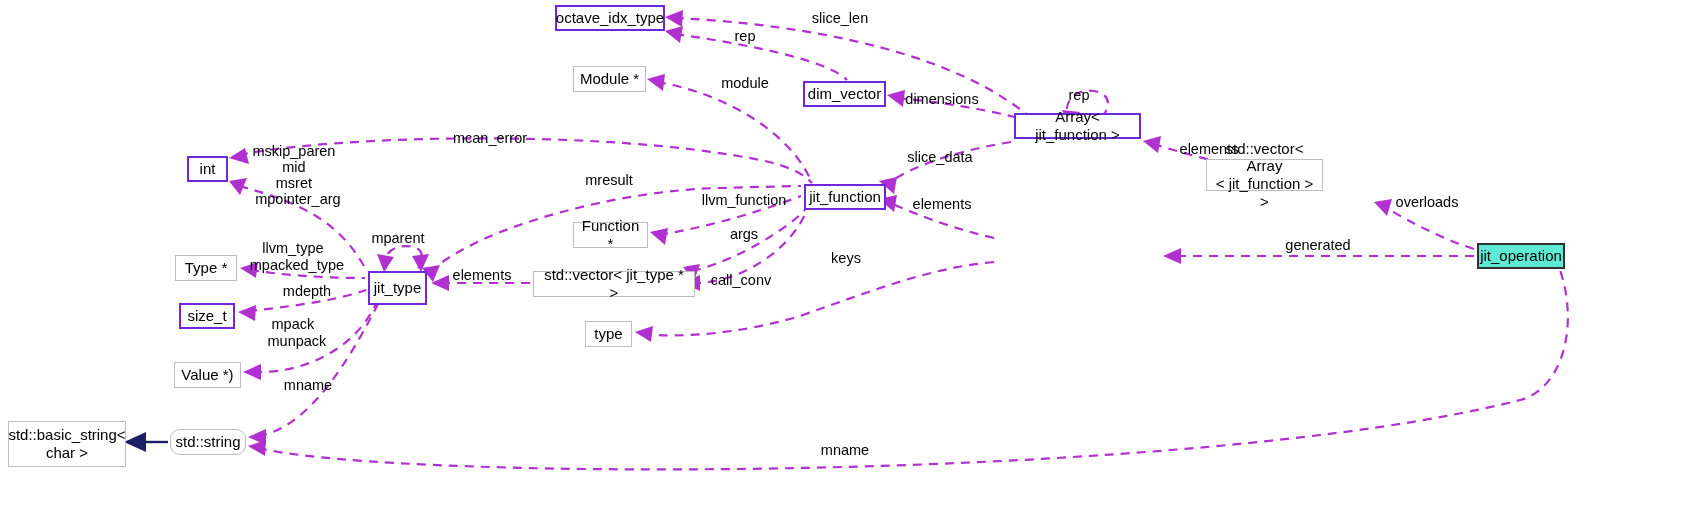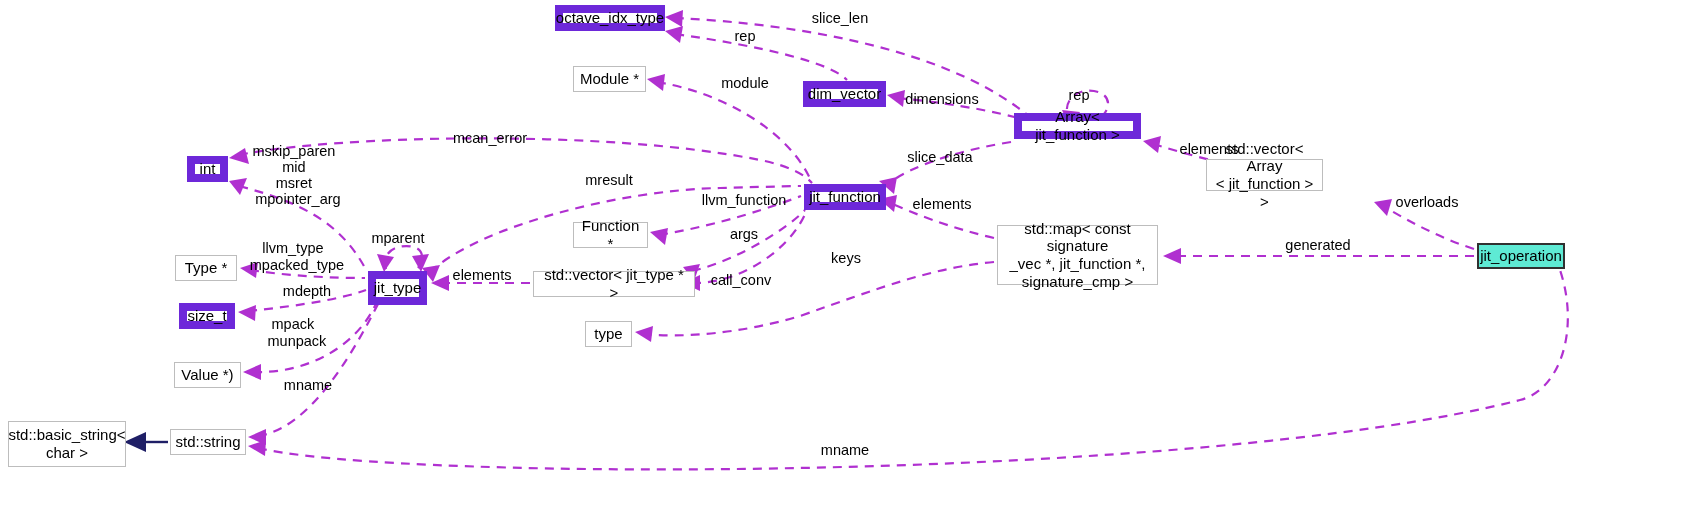--- a/index.html
+++ b/index.html
@@ -56,21 +56,21 @@
     text-align: center;
     font-size: 15px;
     line-height: 1.18;
     color: #000000;
     background: #ffffff;
     border: 1px solid #bdbdbd;
     padding: 0 5px;
     white-space: pre-line;
   }
   .node-box.key {
-    border: 8px solid #6d28d9;
+    border: 2px solid #6d28d9;
   }
   .node-box.current {
     border: 2px solid #303030;
     background: #5eead4;
   }
 </style>
 </head>
 <body>
 
 <div id="diagram-root">
@@ -255,35 +255,32 @@
 
   <div class="node-box key" style="left:187px; top:156px; width:41px; height:26px;">int</div>
 
   <div class="node-box key" style="left:804px; top:184px; width:82px; height:26px;">jit_function</div>
 
   <div class="node-box" style="left:1206px; top:159px; width:117px; height:32px;">std::vector&lt; Array
 &lt; jit_function &gt; &gt;</div>
 
   <div class="node-box" style="left:573px; top:222px; width:75px; height:26px;">Function *</div>
 
-  <div class="node-box" style="left:997px; top:225px; width:161px; height:60px;">std::map&lt; const signature
-_vec *, jit_function *,
-signature_cmp &gt;</div>
 
   <div class="node-box current" style="left:1477px; top:243px; width:88px; height:26px;">jit_operation</div>
 
   <div class="node-box" style="left:175px; top:255px; width:62px; height:26px;">Type *</div>
 
   <div class="node-box key" style="left:368px; top:271px; width:59px; height:34px;">jit_type</div>
 
   <div class="node-box" style="left:533px; top:271px; width:162px; height:26px;">std::vector&lt; jit_type * &gt;</div>
 
   <div class="node-box key" style="left:179px; top:303px; width:56px; height:26px;">size_t</div>
 
   <div class="node-box" style="left:585px; top:321px; width:47px; height:26px;">type</div>
 
   <div class="node-box" style="left:174px; top:362px; width:67px; height:26px;">Value *)</div>
 
   <div class="node-box" style="left:8px; top:421px; width:118px; height:46px;">std::basic_string&lt;
 char &gt;</div>
 
-  <div class="node-box" style="left:170px; top:429px; width:76px; height:26px;">std::string</div>
+  <div class="node-box" style="left:170px; top:429px; width:76px; height:26px;border-radius:10px;">std::string</div>
 </div>
 
 </body></html>

